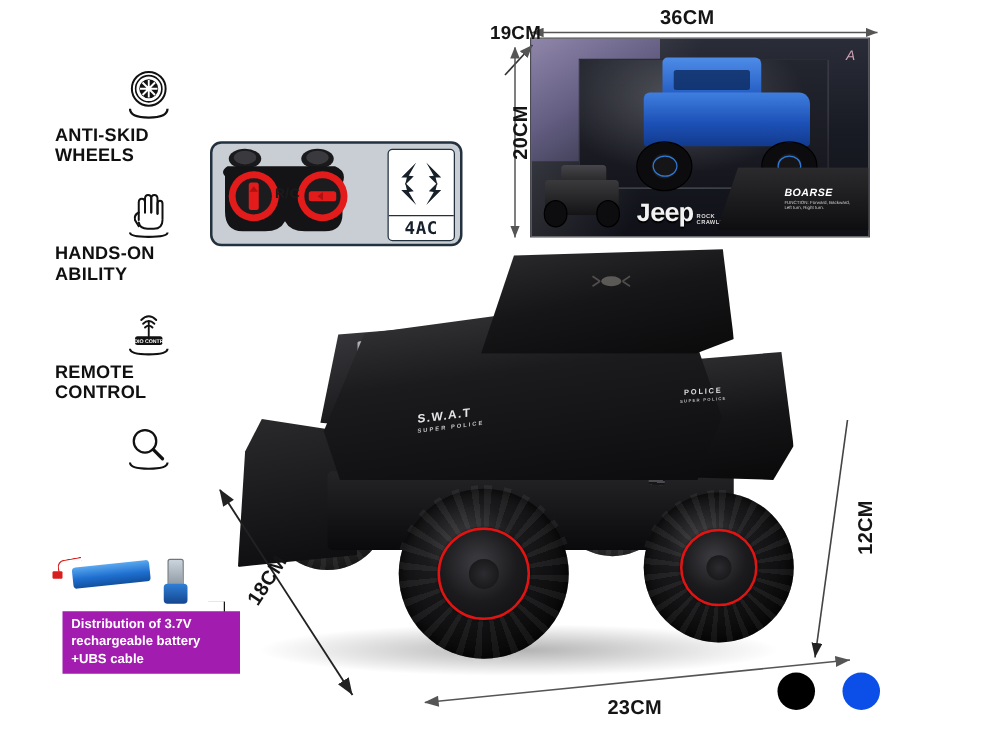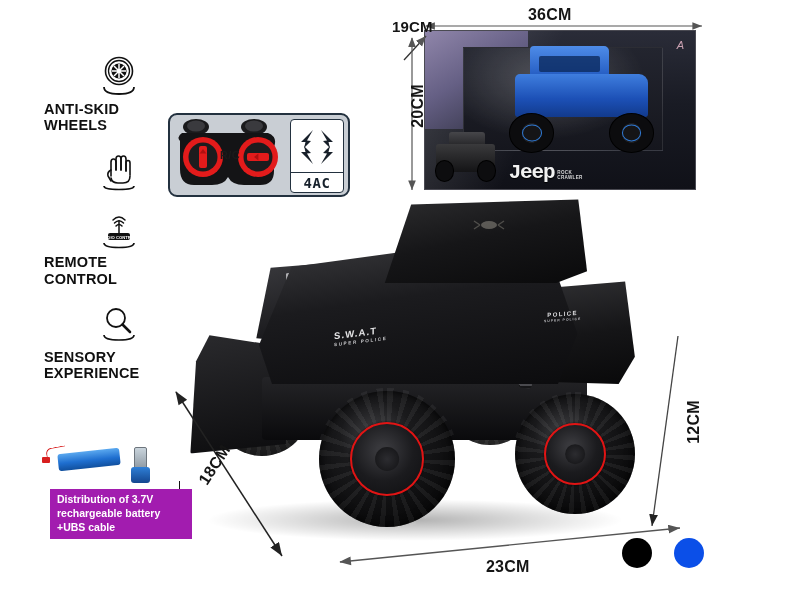--- a/index.html
+++ b/index.html
@@ -20,21 +20,21 @@
   }
   .feat-label {
     font-size: 14.5px; font-weight: bold; color: #101010;
     letter-spacing: .2px; line-height: 1.12; text-align: left;
     margin-top: 3px; white-space: pre-line;
   }
 
   
   .remote-panel {
     position: absolute; left: 168px; top: 113px;
-    width: 182px; height: 84px;
+    width: 202px; height: 84px;
     background: #c9ced4;
     border: 2.2px solid #23313f;
     border-radius: 9px;
     display: flex; align-items: center;
   }
   .remote-body { position: relative; width: 120px; height: 100%; }
   .rc-text {
     position: absolute; left: 50%; top: 50%;
     transform: translate(-50%,-50%);
     font-size: 11px; font-weight: bold; color: #1b1b1b;
@@ -369,20 +369,22 @@
             <path d="M14 28 L14 14 Q14 11 16.5 11 Q19 11 19 14 L19 22"></path>
             <path d="M19 22 L19 11 Q19 8 21.5 8 Q24 8 24 11 L24 22"></path>
             <path d="M24 22 L24 11 Q24 8 26.5 8 Q29 8 29 11 L29 23"></path>
             <path d="M29 23 L29 15 Q29 12.5 31 12.5 Q33 12.5 33 15 L33 27"></path>
             <path d="M14 22 Q10 24 11 28 L14 33"></path>
             <path d="M14 30 Q15 35 21 35 L26 35 Q33 35 33 28"></path>
           </g>
           <path d="M7 38 Q7 41.5 22 41.5 Q37 41.5 37 38" fill="none" stroke="#111" stroke-width="1.7"></path>
         </svg>
       </div>
+      <div class="feat-label">HANDS-ON
+ABILITY</div>
     </div>
 
     <div class="feature">
       <div class="feat-icon">
         <svg width="44" height="44" viewBox="0 0 44 44">
           <g fill="none" stroke="#111" stroke-width="1.5" stroke-linecap="round">
             <path d="M16 13 Q22 7 28 13"></path>
             <path d="M17.5 16 Q22 11.5 26.5 16"></path>
             <path d="M19 19 Q22 16 25 19"></path>
             <line x1="22" y1="14" x2="22" y2="26"></line>
@@ -397,22 +399,20 @@
     </div>
 
     <div class="feature">
       <div class="feat-icon">
         <svg width="44" height="44" viewBox="0 0 44 44">
           <circle cx="19" cy="16" r="9" fill="none" stroke="#111" stroke-width="1.8"></circle>
           <line x1="25.5" y1="22.5" x2="33" y2="30" stroke="#111" stroke-width="2.6" stroke-linecap="round"></line>
           <path d="M7 33 Q7 38 22 38 Q37 38 37 33" fill="none" stroke="#111" stroke-width="1.7"></path>
         </svg>
       </div>
-      <div class="feat-label">SENSORY
-EXPERIENCE</div>
     </div>
   </div>
 
   <div class="remote-panel">
     <div class="remote-body">
       <svg width="120" height="84" viewBox="0 0 120 84">
         <ellipse cx="26" cy="12" rx="13" ry="8" fill="#1a1a1c"></ellipse>
         <ellipse cx="26" cy="11" rx="9" ry="5.5" fill="#3a3a3e"></ellipse>
         <ellipse cx="84" cy="12" rx="13" ry="8" fill="#1a1a1c"></ellipse>
         <ellipse cx="84" cy="11" rx="9" ry="5.5" fill="#3a3a3e"></ellipse>
@@ -469,20 +469,25 @@
         <div class="jw-t l"></div>
         <div class="jw-t r"></div>
       </div>
 
       <div class="box-logo">
         <span class="jeep">Jeep</span>
         <span class="sub">ROCK
 CRAWLER</span>
       </div>
 
+      <div class="box-banner">
+        <span class="bname">BOARSE</span>
+        <span class="btag">FUNCTION: Forward, Backward,
+Left turn, Right turn.</span>
+      </div>
 
       <span class="box-corner">A</span>
     </div>
   </div>
 
   <svg class="dimline" style="left:390px; top:8px;" width="320" height="190">
     <defs>
       <marker id="ah" markerWidth="9" markerHeight="9" refX="8" refY="3.2" orient="auto">
         <path d="M0,0 L8,3.2 L0,6.4 z" fill="#555"></path>
       </marker>

